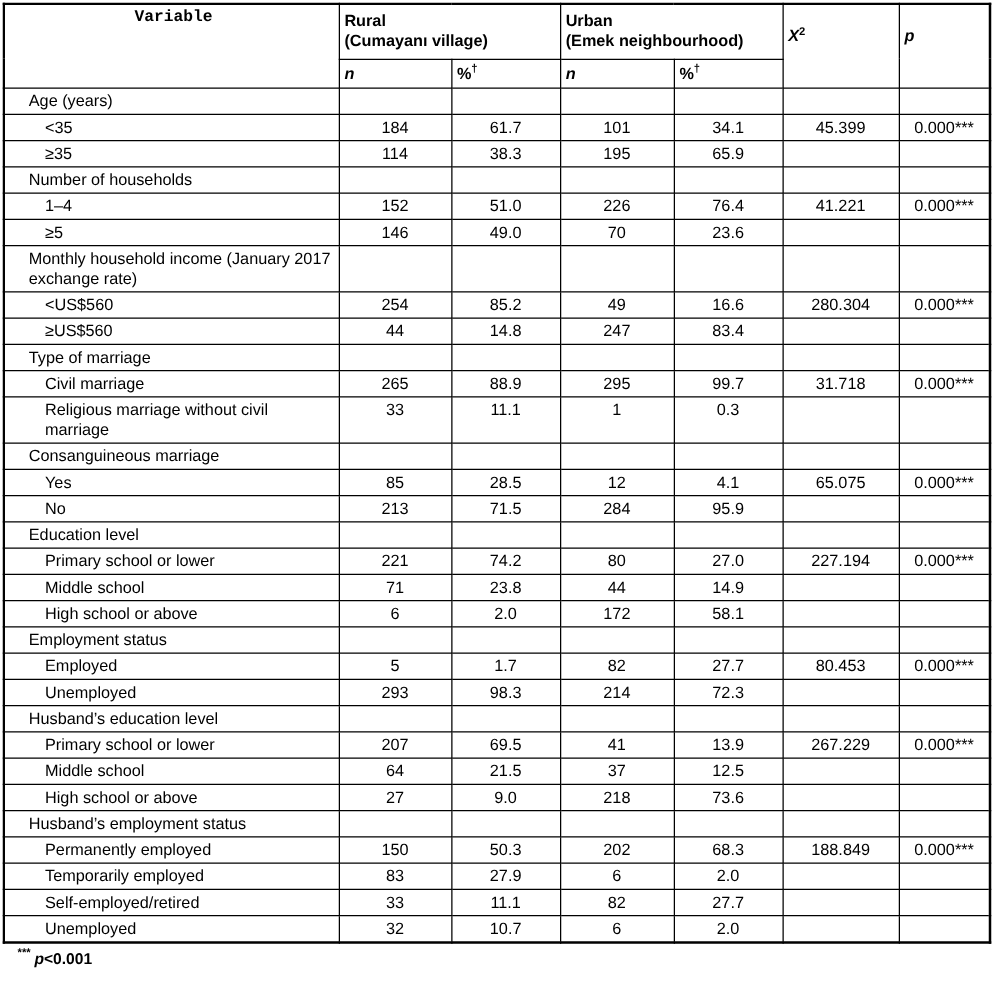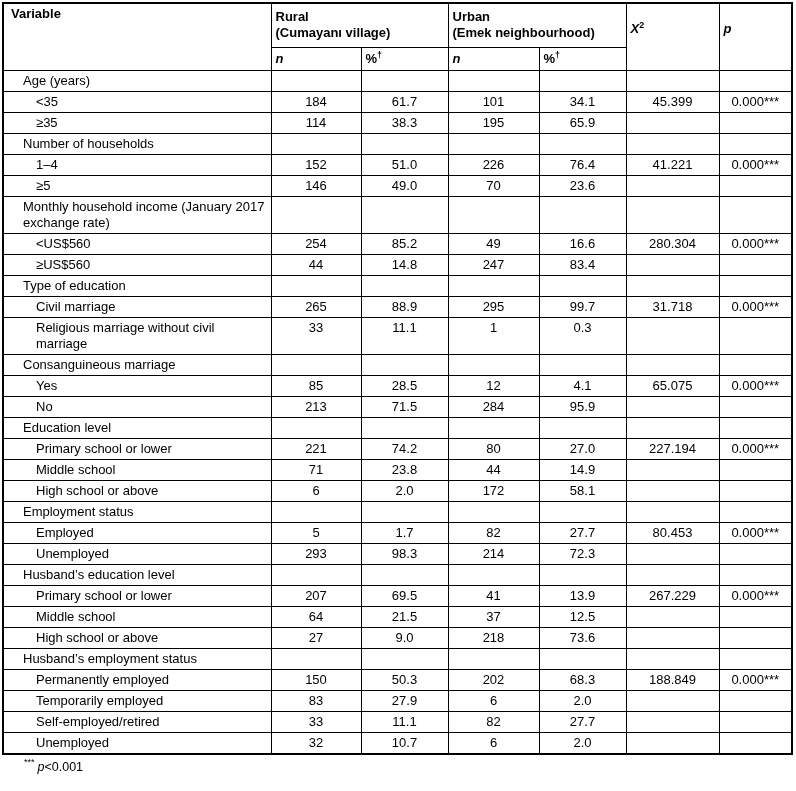--- a/index.html
+++ b/index.html
@@ -21,38 +21,40 @@
     font-size: 13px;
     line-height: 16px;
     vertical-align: top;
     overflow: hidden;
   }
   thead th {
     font-weight: bold;
     text-align: left;
   }
   th.var-head {
-    text-align: left;
+    text-align: center;
     vertical-align: top;
     padding-left: 7px;
+    font-family: Liberation Mono, monospace;
   }
   th.span-head { height: 44px; vertical-align: middle; }
   th.stat-head { vertical-align: top; padding-top: 17px; }
   th.sub { height: 23px; vertical-align: middle; }
   .ital { font-style: italic; }
   td.num { text-align: center; }
   td { height: 21px; }
   td.group-label { padding-left: 19px; }
   td.item-label { padding-left: 32px; margin-left: 36px; }
   sup { font-size: 9px; line-height: 0; }
   .footnotes {
     margin-top: 5px;
-    margin-left: 22px;
+    margin-left: 12px;
     font-size: 12.5px;
     line-height: 15px;
+    font-weight: bold;
   }
   .footnote sup { margin-right: 3px; }
 </style>
 </head>
 <body>
 
 <table>
   <colgroup>
     <col style="width:268px">
     <col style="width:90px">
@@ -165,21 +167,21 @@
       <tr>
         <td class="item-label">≥US$560</td>
         <td class="num">44</td>
         <td class="num">14.8</td>
         <td class="num">247</td>
         <td class="num">83.4</td>
         <td class="num"></td>
         <td class="num"></td>
       </tr>
       <tr>
-        <td class="group-label">Type of education</td>
+        <td class="group-label">Type of marriage</td>
         <td class="num"></td>
         <td class="num"></td>
         <td class="num"></td>
         <td class="num"></td>
         <td class="num"></td>
         <td class="num"></td>
       </tr>
       <tr>
         <td class="item-label">Civil marriage</td>
         <td class="num">265</td>

